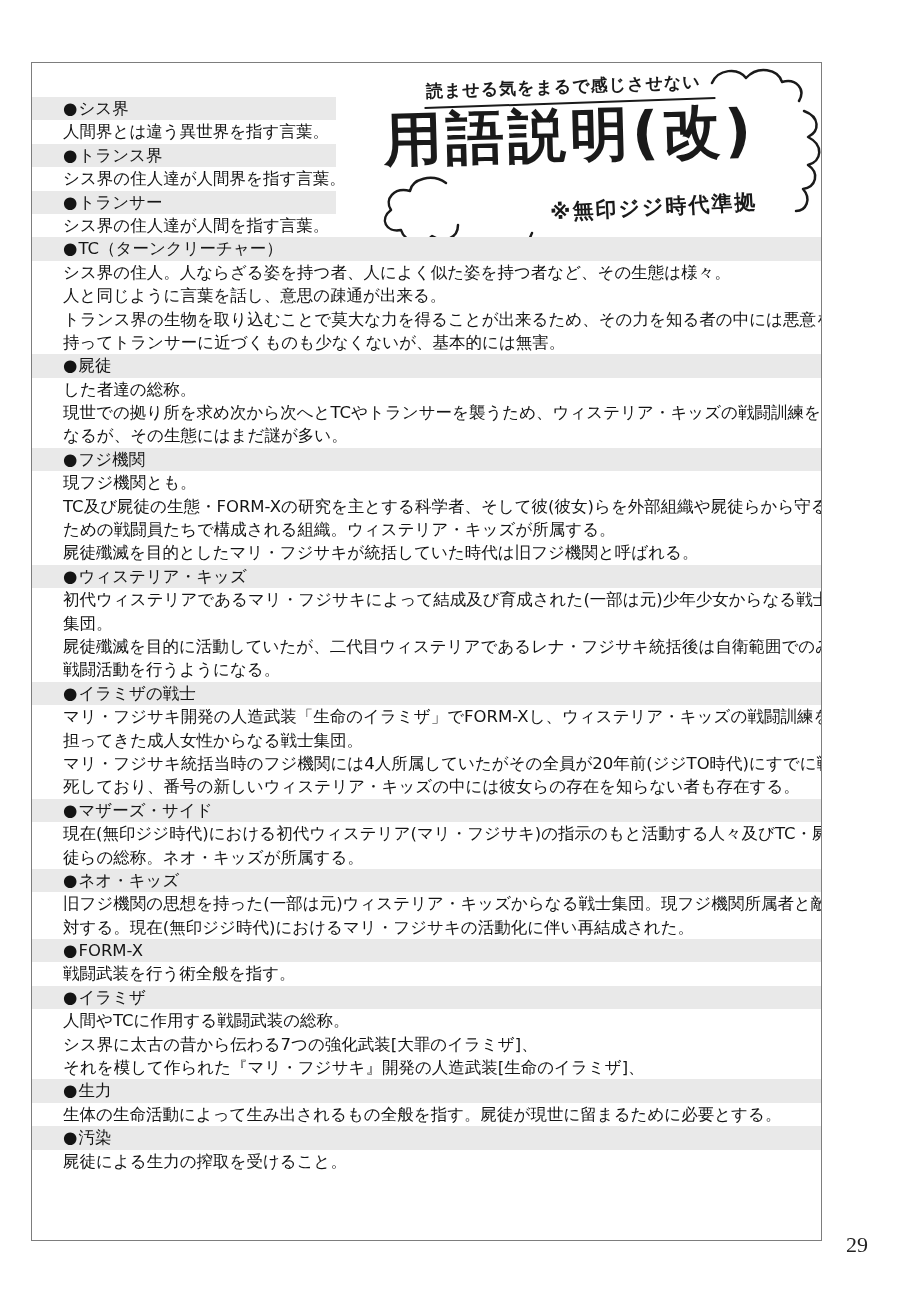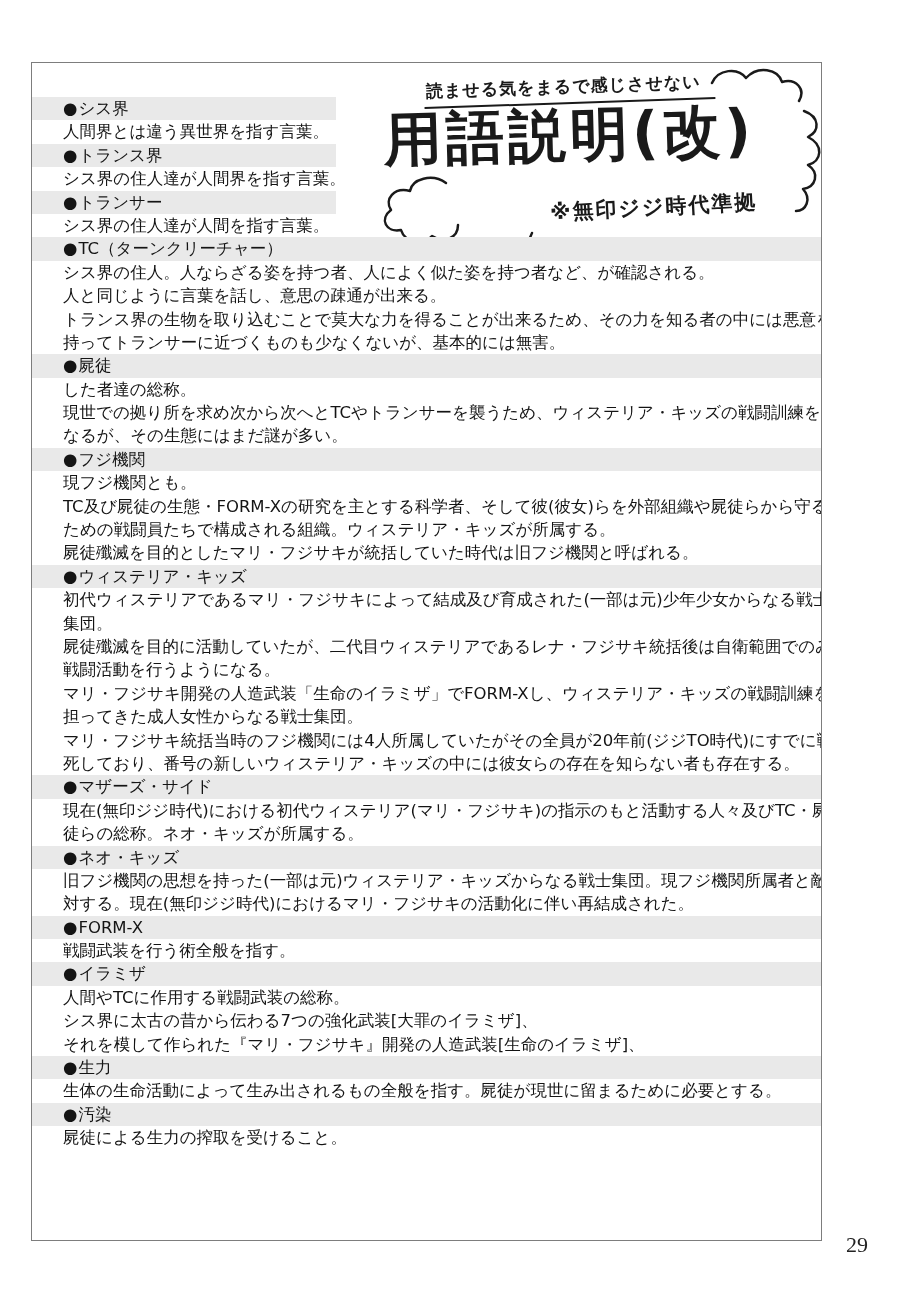--- a/index.html
+++ b/index.html
@@ -112,38 +112,39 @@
     </div>
 
     <div class="entries">
         <div class="row term-row narrow"><span class="bullet">●</span><span>シス界</span></div>
         <div class="row def-row">人間界とは違う異世界を指す言葉。</div>
         <div class="row term-row narrow"><span class="bullet">●</span><span>トランス界</span></div>
         <div class="row def-row">シス界の住人達が人間界を指す言葉。</div>
         <div class="row term-row narrow"><span class="bullet">●</span><span>トランサー</span></div>
         <div class="row def-row">シス界の住人達が人間を指す言葉。</div>
         <div class="row term-row"><span class="bullet">●</span><span>TC（ターンクリーチャー）</span></div>
-        <div class="row def-row">シス界の住人。人ならざる姿を持つ者、人によく似た姿を持つ者など、が確認される。</div>
+        <div class="row def-row">シス界の住人。人ならざる姿を持つ者、人によく似た姿を持つ者など、その生態は様々。</div>
         <div class="row def-row">人と同じように言葉を話し、意思の疎通が出来る。</div>
         <div class="row def-row">トランス界の生物を取り込むことで莫大な力を得ることが出来るため、その力を知る者の中には悪意を</div>
         <div class="row def-row">持ってトランサーに近づくものも少なくないが、基本的には無害。</div>
         <div class="row term-row"><span class="bullet">●</span><span>屍徒</span></div>
         <div class="row def-row">した者達の総称。</div>
         <div class="row def-row">現世での拠り所を求め次から次へとTCやトランサーを襲うため、ウィステリア・キッズの戦闘訓練を</div>
         <div class="row def-row">なるが、その生態にはまだ謎が多い。</div>
         <div class="row term-row"><span class="bullet">●</span><span>フジ機関</span></div>
         <div class="row def-row">現フジ機関とも。</div>
         <div class="row def-row">TC及び屍徒の生態・FORM-Xの研究を主とする科学者、そして彼(彼女)らを外部組織や屍徒らから守る</div>
         <div class="row def-row">ための戦闘員たちで構成される組織。ウィステリア・キッズが所属する。</div>
         <div class="row def-row">屍徒殲滅を目的としたマリ・フジサキが統括していた時代は旧フジ機関と呼ばれる。</div>
         <div class="row term-row"><span class="bullet">●</span><span>ウィステリア・キッズ</span></div>
         <div class="row def-row">初代ウィステリアであるマリ・フジサキによって結成及び育成された(一部は元)少年少女からなる戦士</div>
         <div class="row def-row">集団。</div>
         <div class="row def-row">屍徒殲滅を目的に活動していたが、二代目ウィステリアであるレナ・フジサキ統括後は自衛範囲でのみ</div>
         <div class="row def-row">戦闘活動を行うようになる。</div>
+        <div class="row term-row"><span class="bullet">●</span><span>イラミザの戦士</span></div>
         <div class="row def-row">マリ・フジサキ開発の人造武装「生命のイラミザ」でFORM-Xし、ウィステリア・キッズの戦闘訓練を</div>
         <div class="row def-row">担ってきた成人女性からなる戦士集団。</div>
         <div class="row def-row">マリ・フジサキ統括当時のフジ機関には4人所属していたがその全員が20年前(ジジTO時代)にすでに戦</div>
         <div class="row def-row">死しており、番号の新しいウィステリア・キッズの中には彼女らの存在を知らない者も存在する。</div>
         <div class="row term-row"><span class="bullet">●</span><span>マザーズ・サイド</span></div>
         <div class="row def-row">現在(無印ジジ時代)における初代ウィステリア(マリ・フジサキ)の指示のもと活動する人々及びTC・屍</div>
         <div class="row def-row">徒らの総称。ネオ・キッズが所属する。</div>
         <div class="row term-row"><span class="bullet">●</span><span>ネオ・キッズ</span></div>
         <div class="row def-row">旧フジ機関の思想を持った(一部は元)ウィステリア・キッズからなる戦士集団。現フジ機関所属者と敵</div>
         <div class="row def-row">対する。現在(無印ジジ時代)におけるマリ・フジサキの活動化に伴い再結成された。</div>

